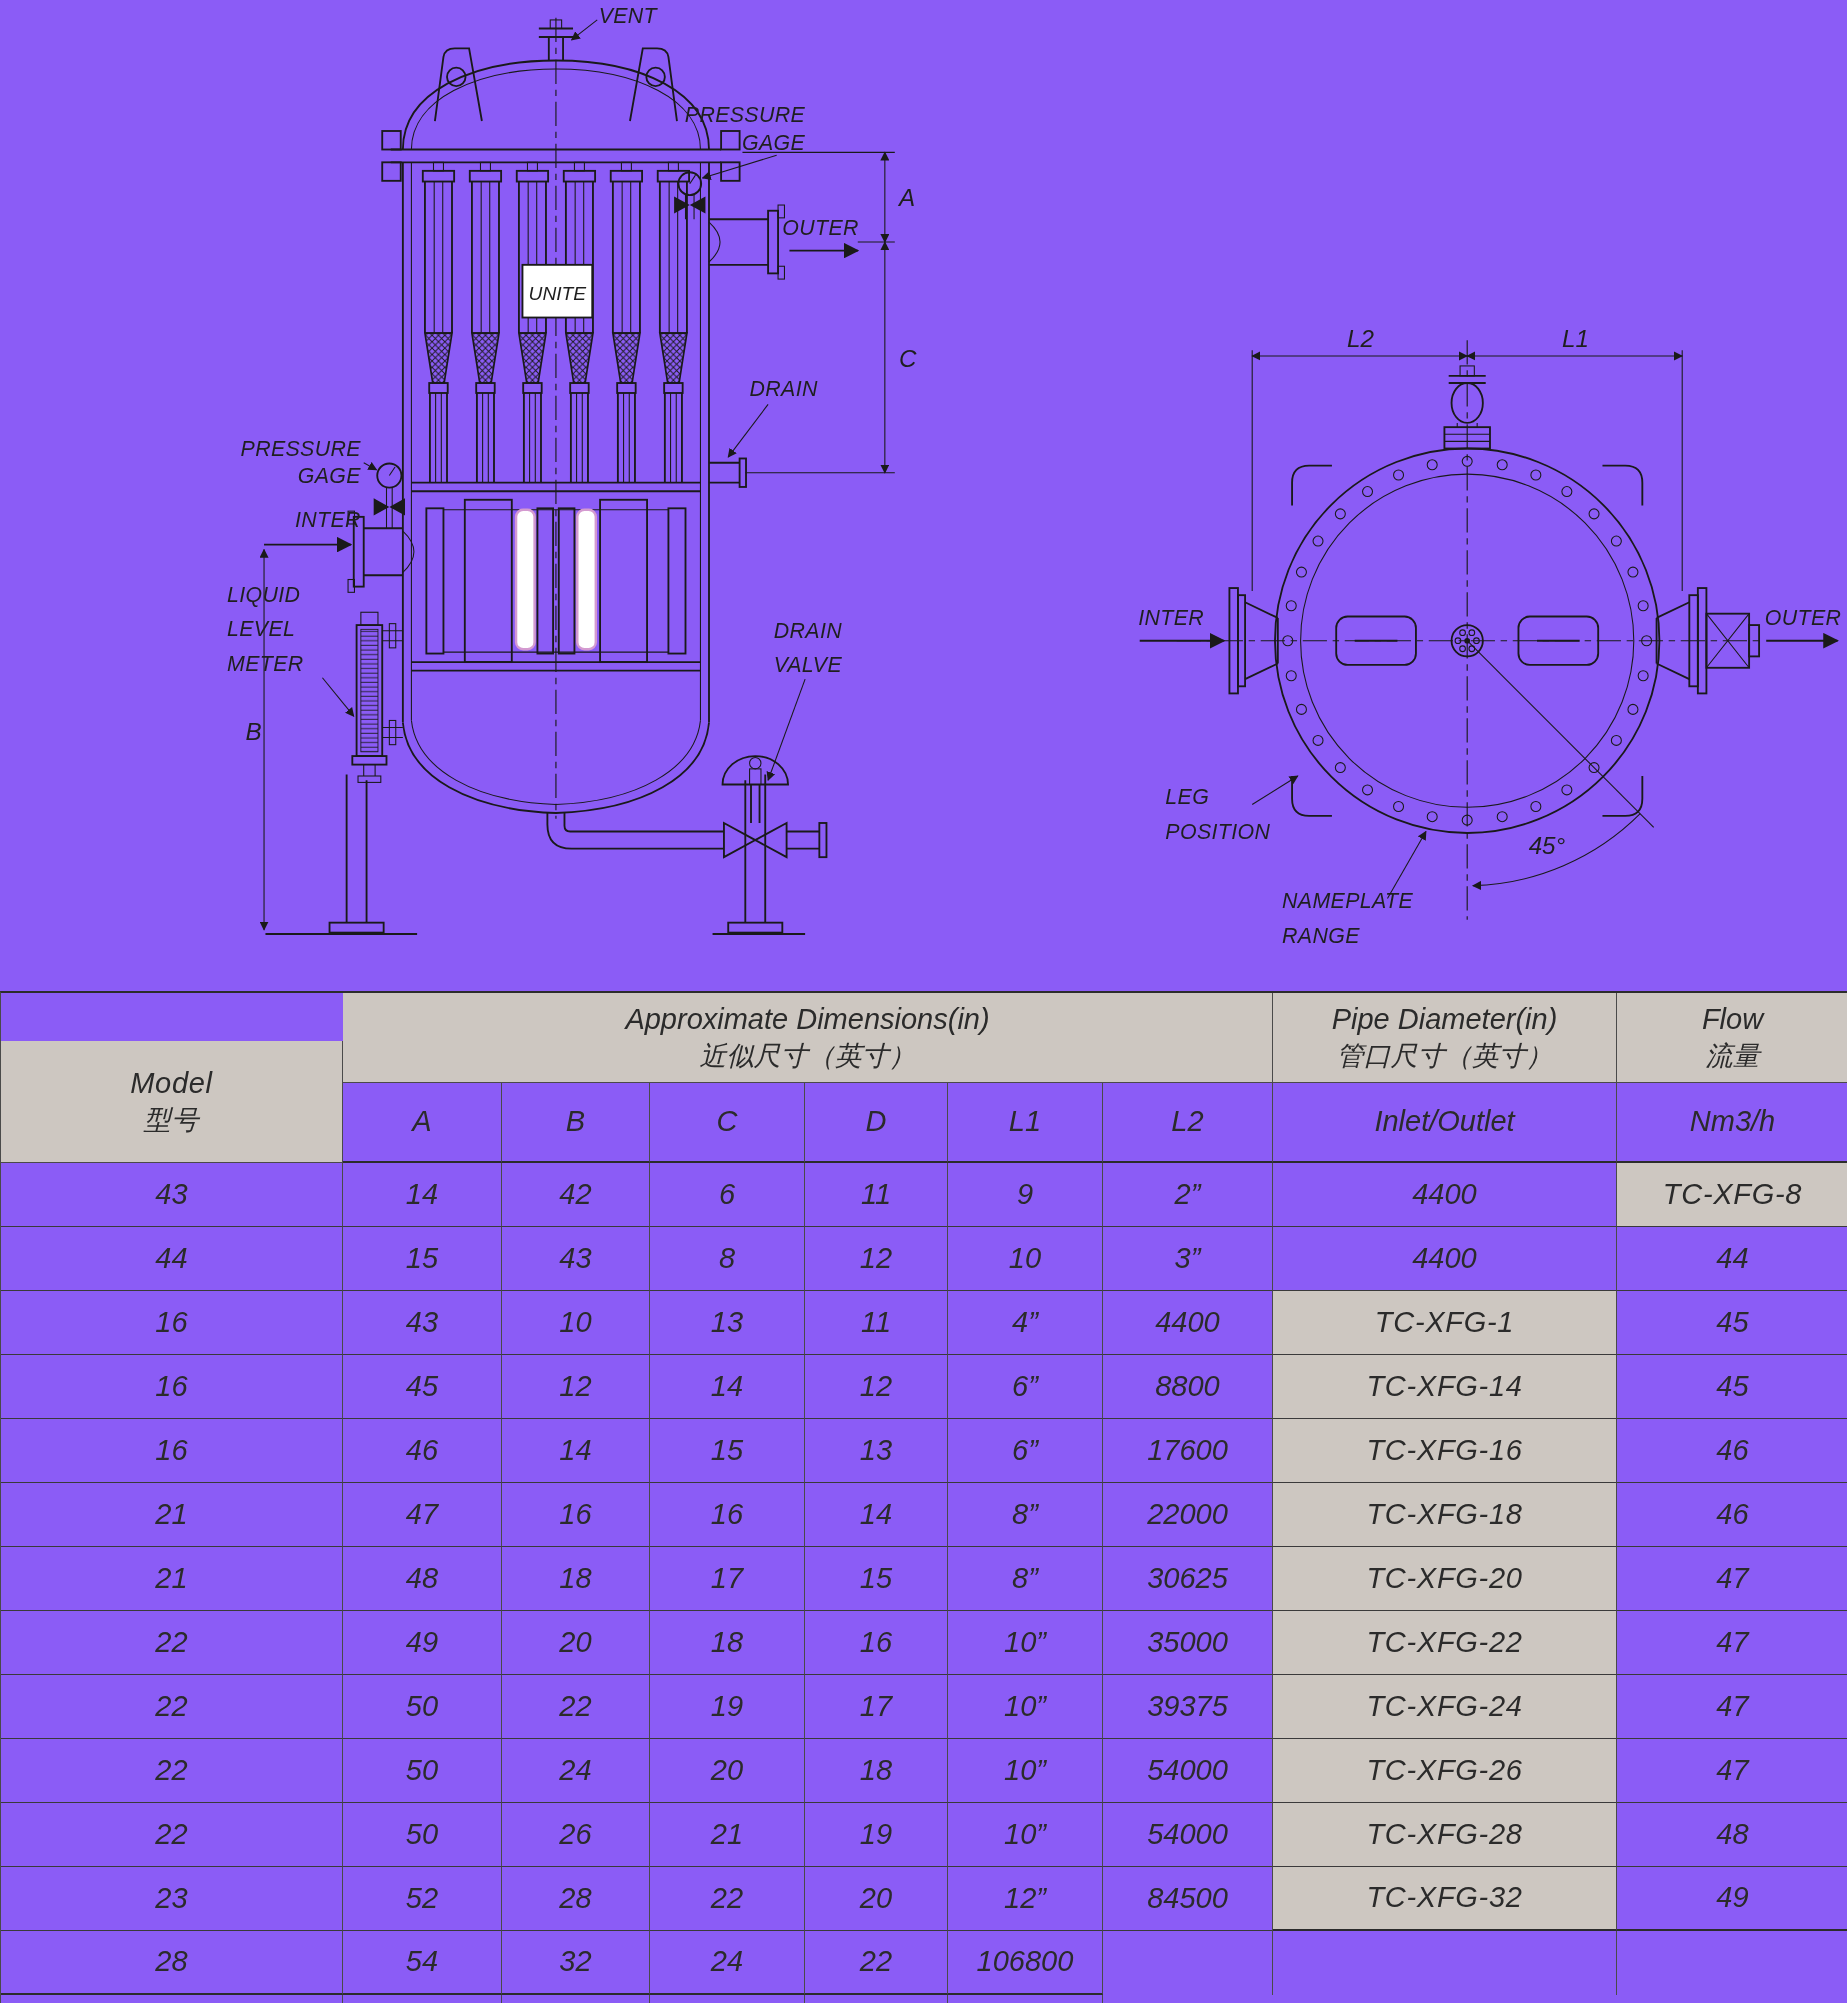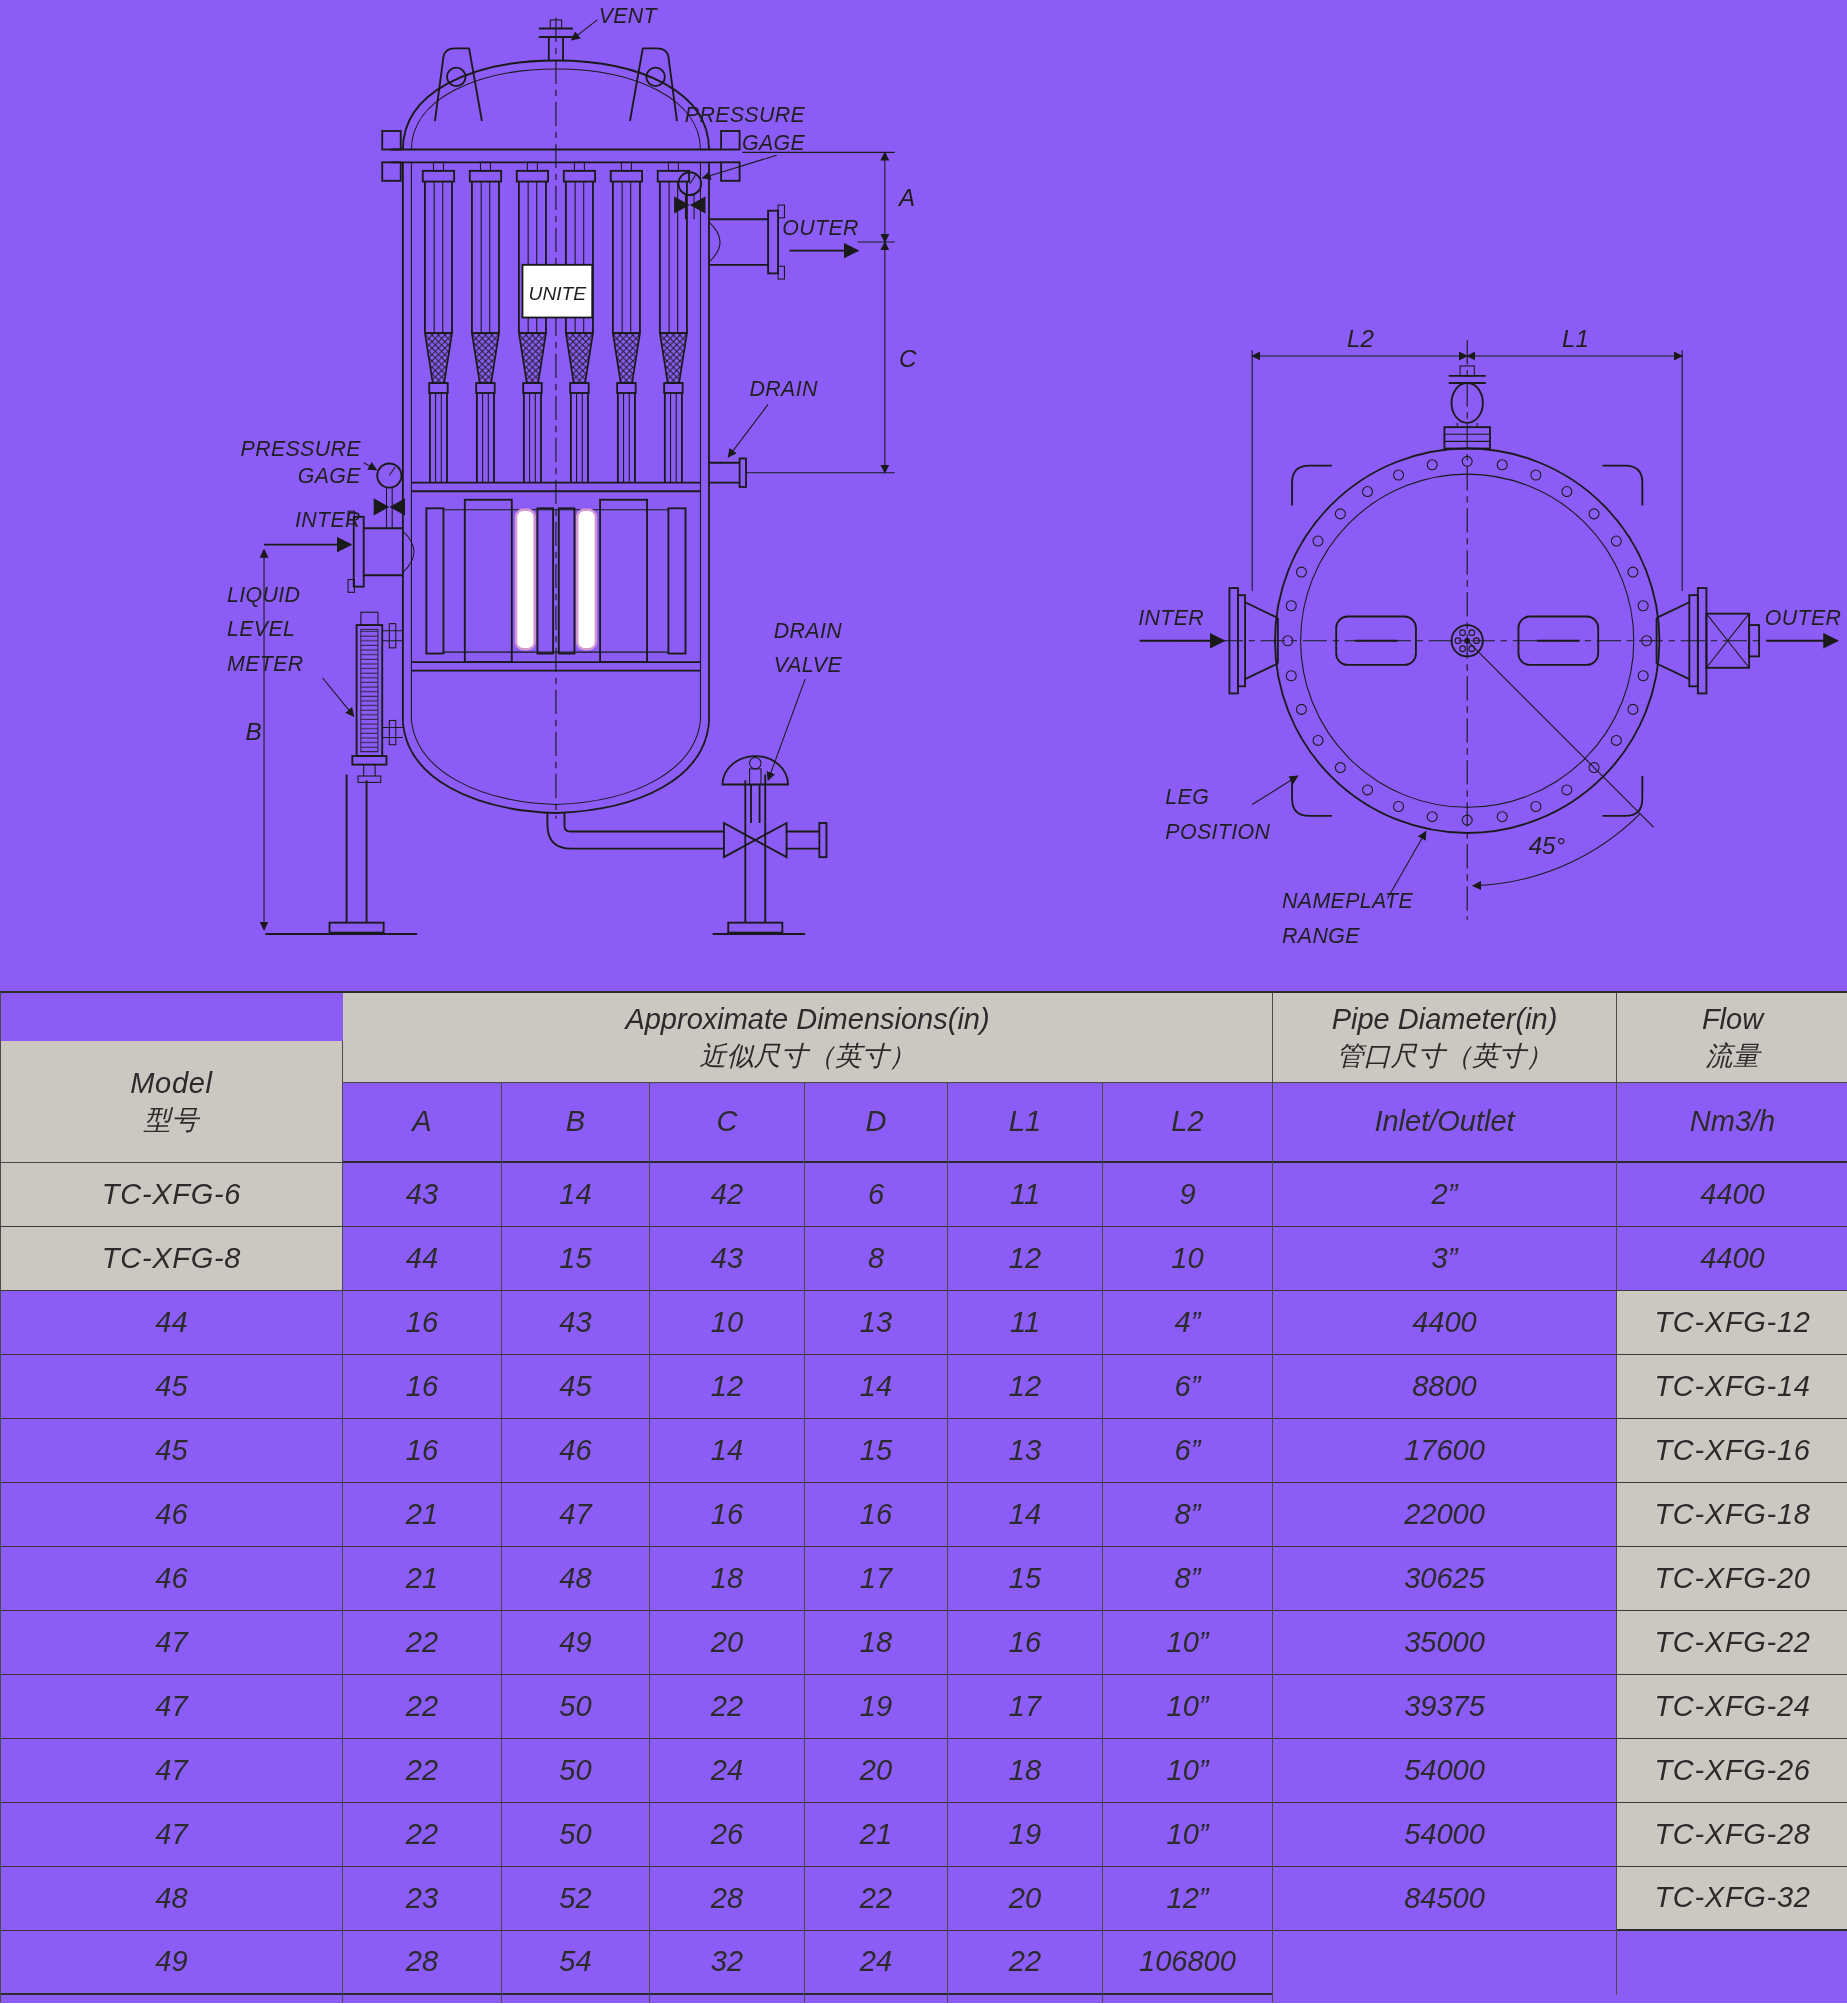--- a/index.html
+++ b/index.html
@@ -359,21 +359,20 @@
 
   <div class="h2">A</div>
   <div class="h2">B</div>
   <div class="h2">C</div>
   <div class="h2">D</div>
   <div class="h2">L1</div>
   <div class="h2">L2</div>
   <div class="h2">Inlet/Outlet</div>
   <div class="h2">Nm3/h</div>
 
-  <div class="m">TC-XFG-6</div>
   <div>43</div>
   <div>14</div>
   <div>42</div>
   <div>6</div>
   <div>11</div>
   <div>9</div>
   <div>2”</div>
   <div>4400</div>
 
   <div class="m">TC-XFG-8</div>
@@ -388,21 +387,21 @@
 
   <div>44</div>
   <div>16</div>
   <div>43</div>
   <div>10</div>
   <div>13</div>
   <div>11</div>
   <div>4”</div>
   <div>4400</div>
 
-  <div class="m">TC-XFG-12</div>
+  <div class="m">TC-XFG-1</div>
   <div>45</div>
   <div>16</div>
   <div>45</div>
   <div>12</div>
   <div>14</div>
   <div>12</div>
   <div>6”</div>
   <div>8800</div>
 
   <div class="m">TC-XFG-14</div>

